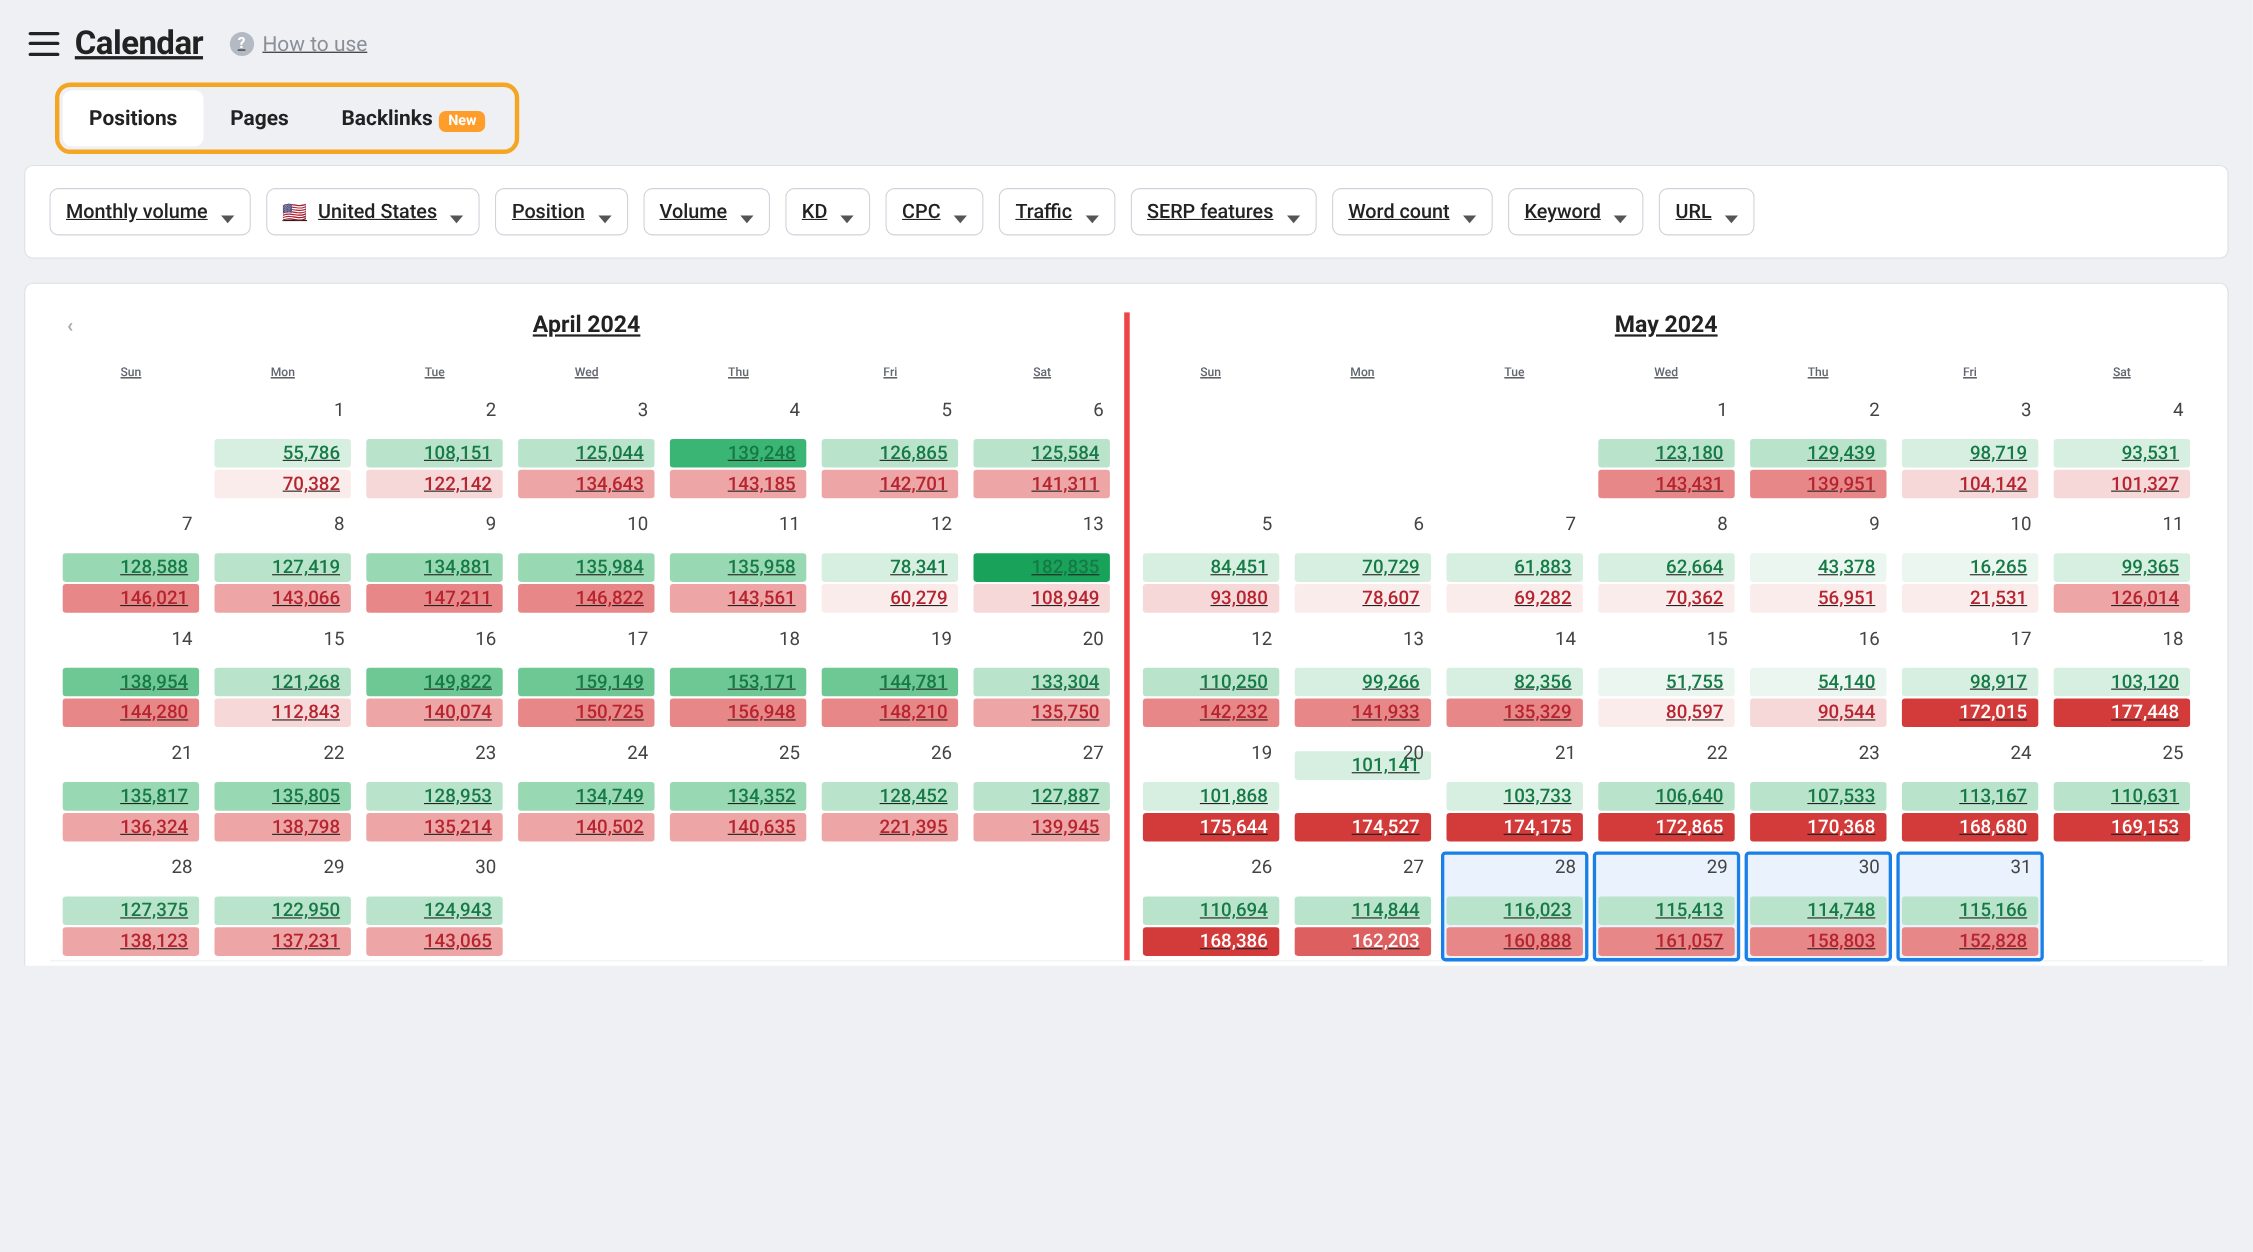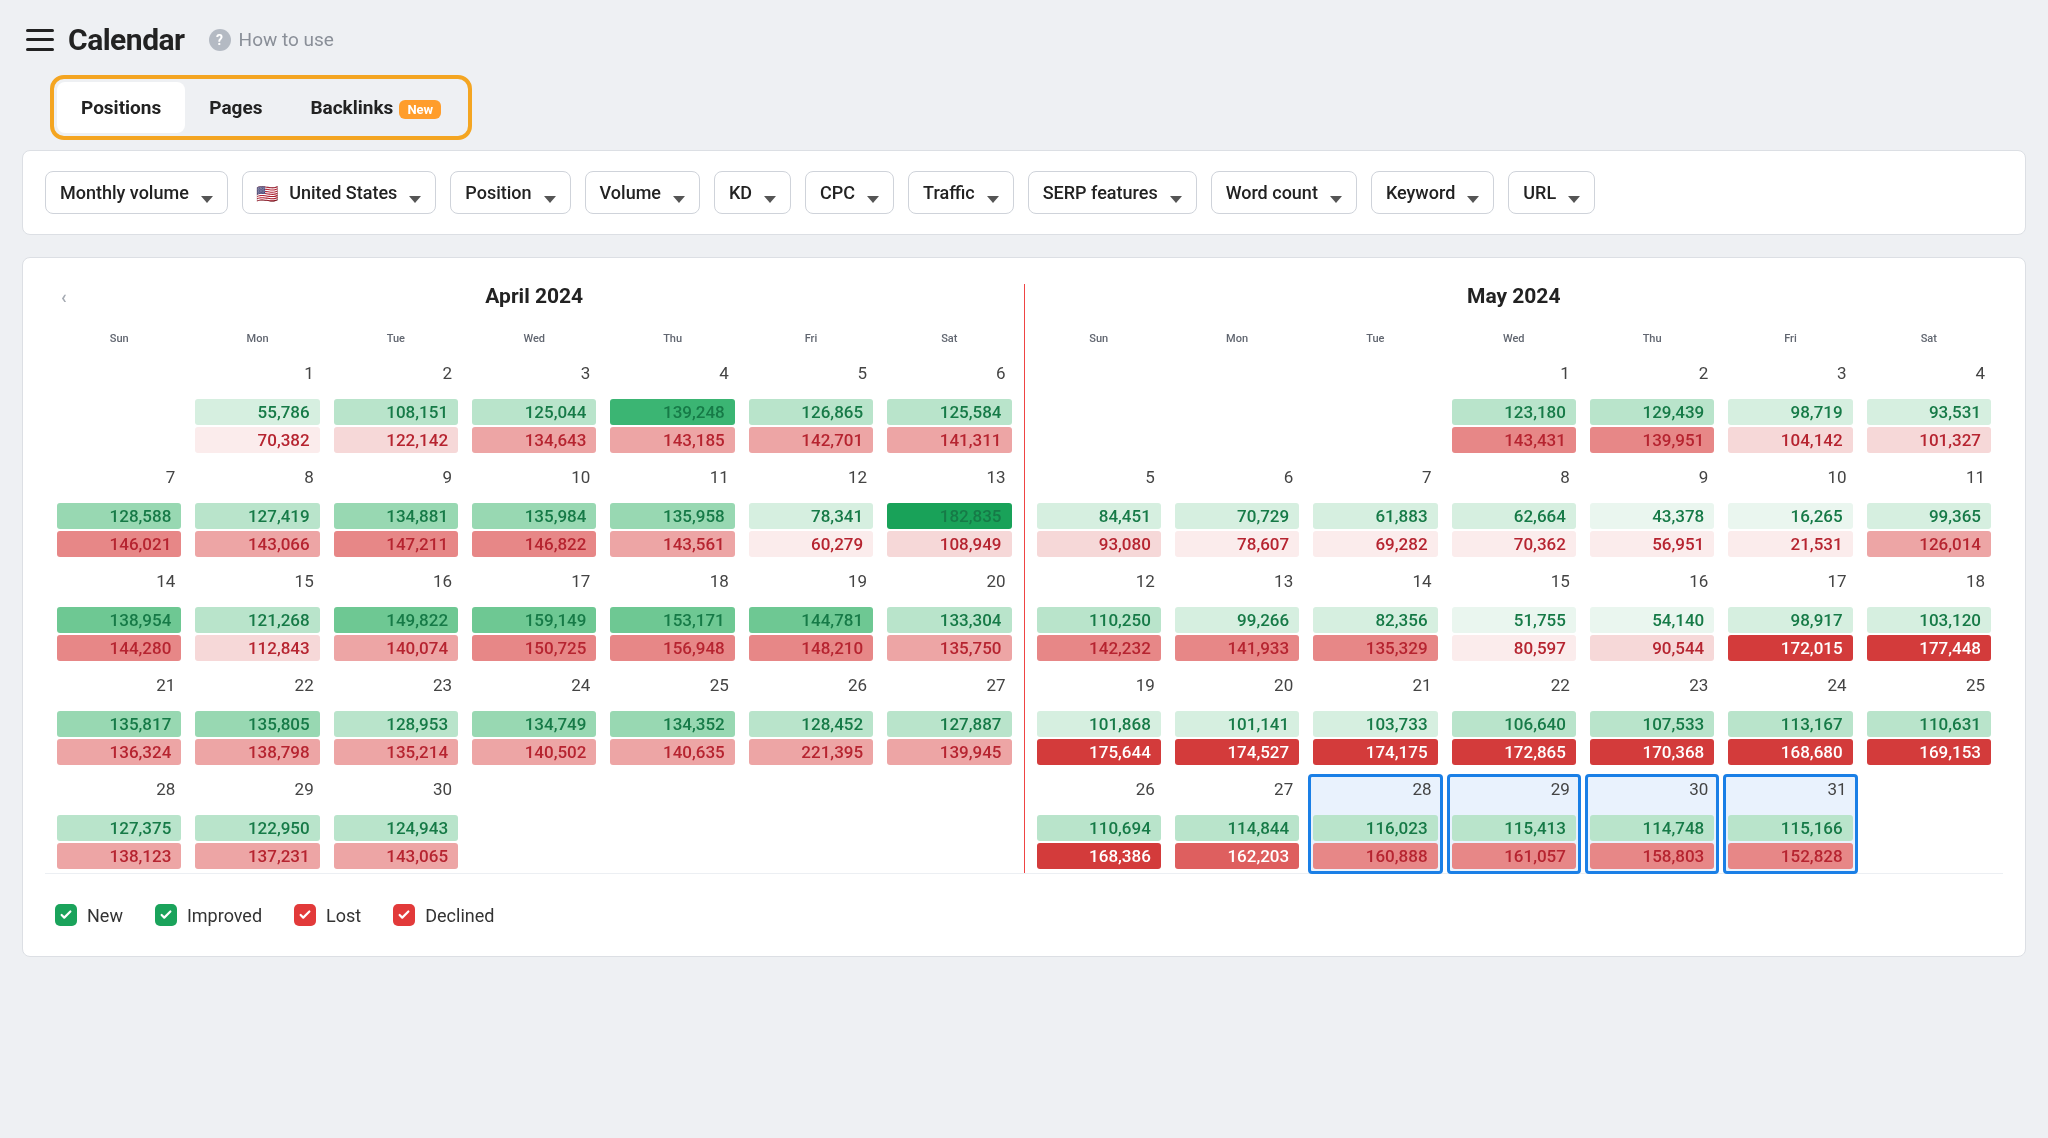--- a/index.html
+++ b/index.html
@@ -2,21 +2,21 @@
 <html><head>
 <meta charset="utf-8">
 <style>
   * { box-sizing: border-box; margin: 0; padding: 0; }
   body {
     font-family: -apple-system, BlinkMacSystemFont, "Segoe UI", Roboto, Helvetica, Arial, sans-serif;
     background: #eef0f3;
     color: #222;
     font-size: 14px;
   }
-  .page { width: 2048px; height: 1138px; transform-origin: top left; }
+  .page { width: 2048px; height: 878px; transform-origin: top left; text-decoration: underline; }
   .topbar {
     display: flex; align-items: center; gap: 14px;
     padding: 22px 26px 18px 26px;
   }
   .hamburger {
     width: 28px; height: 22px; display: flex; flex-direction: column; justify-content: space-between;
     cursor: pointer;
   }
   .hamburger span { display:block; height:3px; background:#222; border-radius:2px; }
   .title { font-size: 30px; font-weight: 700; letter-spacing: -0.5px; }
@@ -53,21 +53,21 @@
     width:0;height:0;border-left:6px solid transparent;border-right:6px solid transparent;border-top:7px solid #555;margin-left:2px;
   }
   .flag { font-size:18px; line-height:1; }
 
   .cal-panel {
     margin: 22px 22px 0 22px; background:#fff; border:1px solid #dcdfe4; border-radius:8px;
     padding: 26px 22px 30px 22px;
   }
   .months { display:flex; position:relative; border-bottom: 1px solid #eceff3; }
   .month { flex:1; padding: 0 8px; }
-  .month + .month { border-left:1px solid #ef4444; }
+  .month + .month { border-left:5px solid #ef4444; }
   .month-head { text-align:center; font-size:21px; font-weight:700; margin-bottom:18px; position:relative;}
   .prev-arrow {
     position:absolute; left:8px; top:2px; color:#a6abb3; cursor:pointer; font-size:18px;
   }
   .dow { display:grid; grid-template-columns: repeat(7, 1fr); gap:6px; margin-bottom:8px;}
   .dow div { text-align:center; font-size:11px; color:#616670; font-weight:500; padding:6px 0;}
   .grid { display:grid; grid-template-columns: repeat(7, 1fr); gap:6px; }
   .cell {
     border-radius:4px; min-height:98px; position:relative; padding:4px 4px;
     display:flex; flex-direction:column; justify-content:flex-end; gap:2px;
@@ -542,21 +542,21 @@
             <div class="cell">
               <div class="daynum">19</div>
               <div class="bar up g1">101,868</div>
               <div class="bar dn r6" style="color: rgb(255, 255, 255);">
                 <span class="dnv">175,644</span>
               </div>
             </div>
             <div class="cell">
               <div class="daynum">20</div>
               <div class="bar up g1">101,141</div>
-              <div class="bar dn r6" style="color: rgb(255, 255, 255);">
+              <div class="bar dn r6" style="color: rgb(255, 255, 255); margin-top: 28px;">
                 <span class="dnv">174,527</span>
               </div>
             </div>
             <div class="cell">
               <div class="daynum">21</div>
               <div class="bar up g1">103,733</div>
               <div class="bar dn r6" style="color: rgb(255, 255, 255);">
                 <span class="dnv">174,175</span>
               </div>
             </div>

